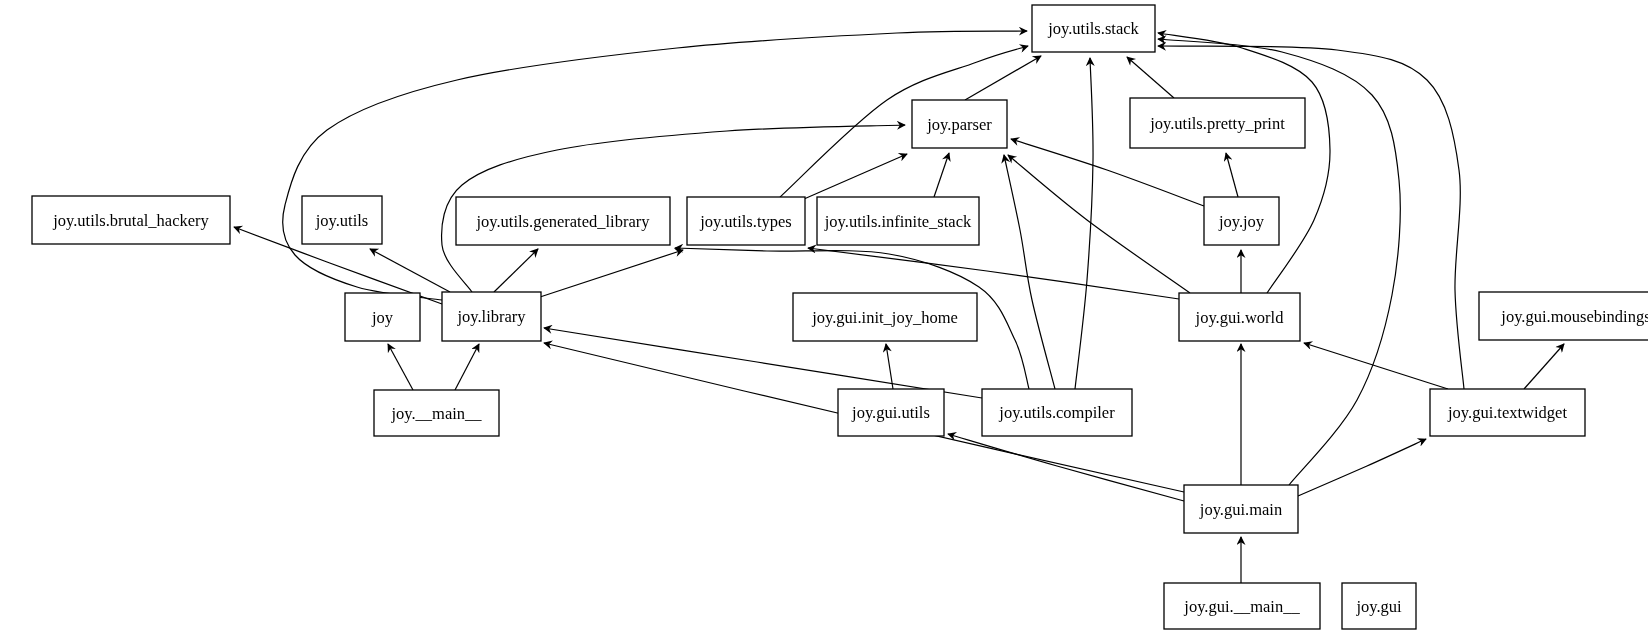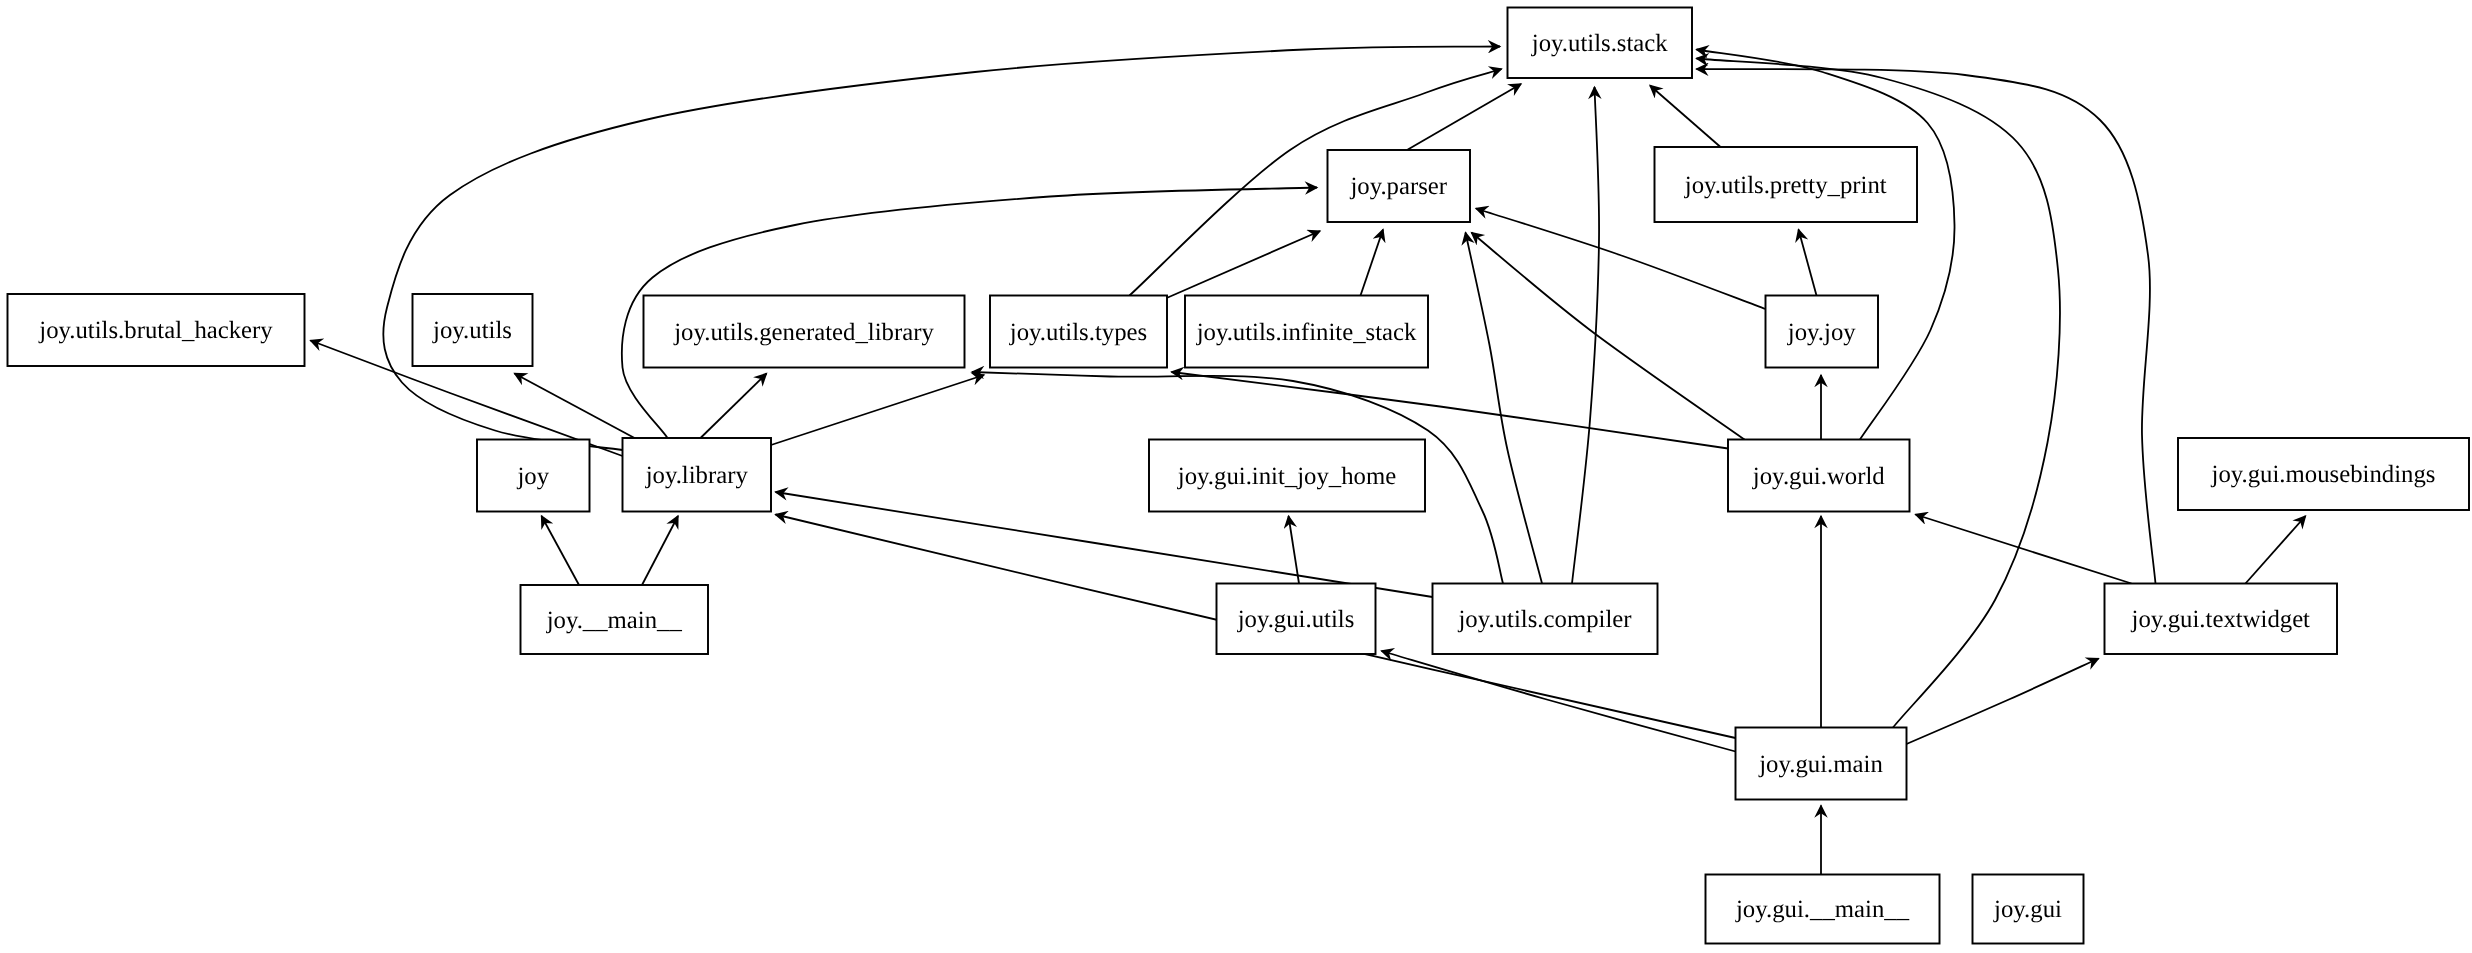--- a/index.html
+++ b/index.html
@@ -6,20 +6,21 @@
     margin: 0;
     padding: 0;
     background: #ffffff;
   }
   #stage {
     position: relative;
     width: 1560px;
     height: 635px;
     background: #ffffff;
     font-family: "Liberation Serif", "DejaVu Serif", serif;
+    padding-left: 27px;
   }
   svg#graph {
     display: block;
     width: 1648px;
     height: 635px;
   }
   .node-rect {
     fill: #ffffff;
     stroke: #000000;
     stroke-width: 1.3;

